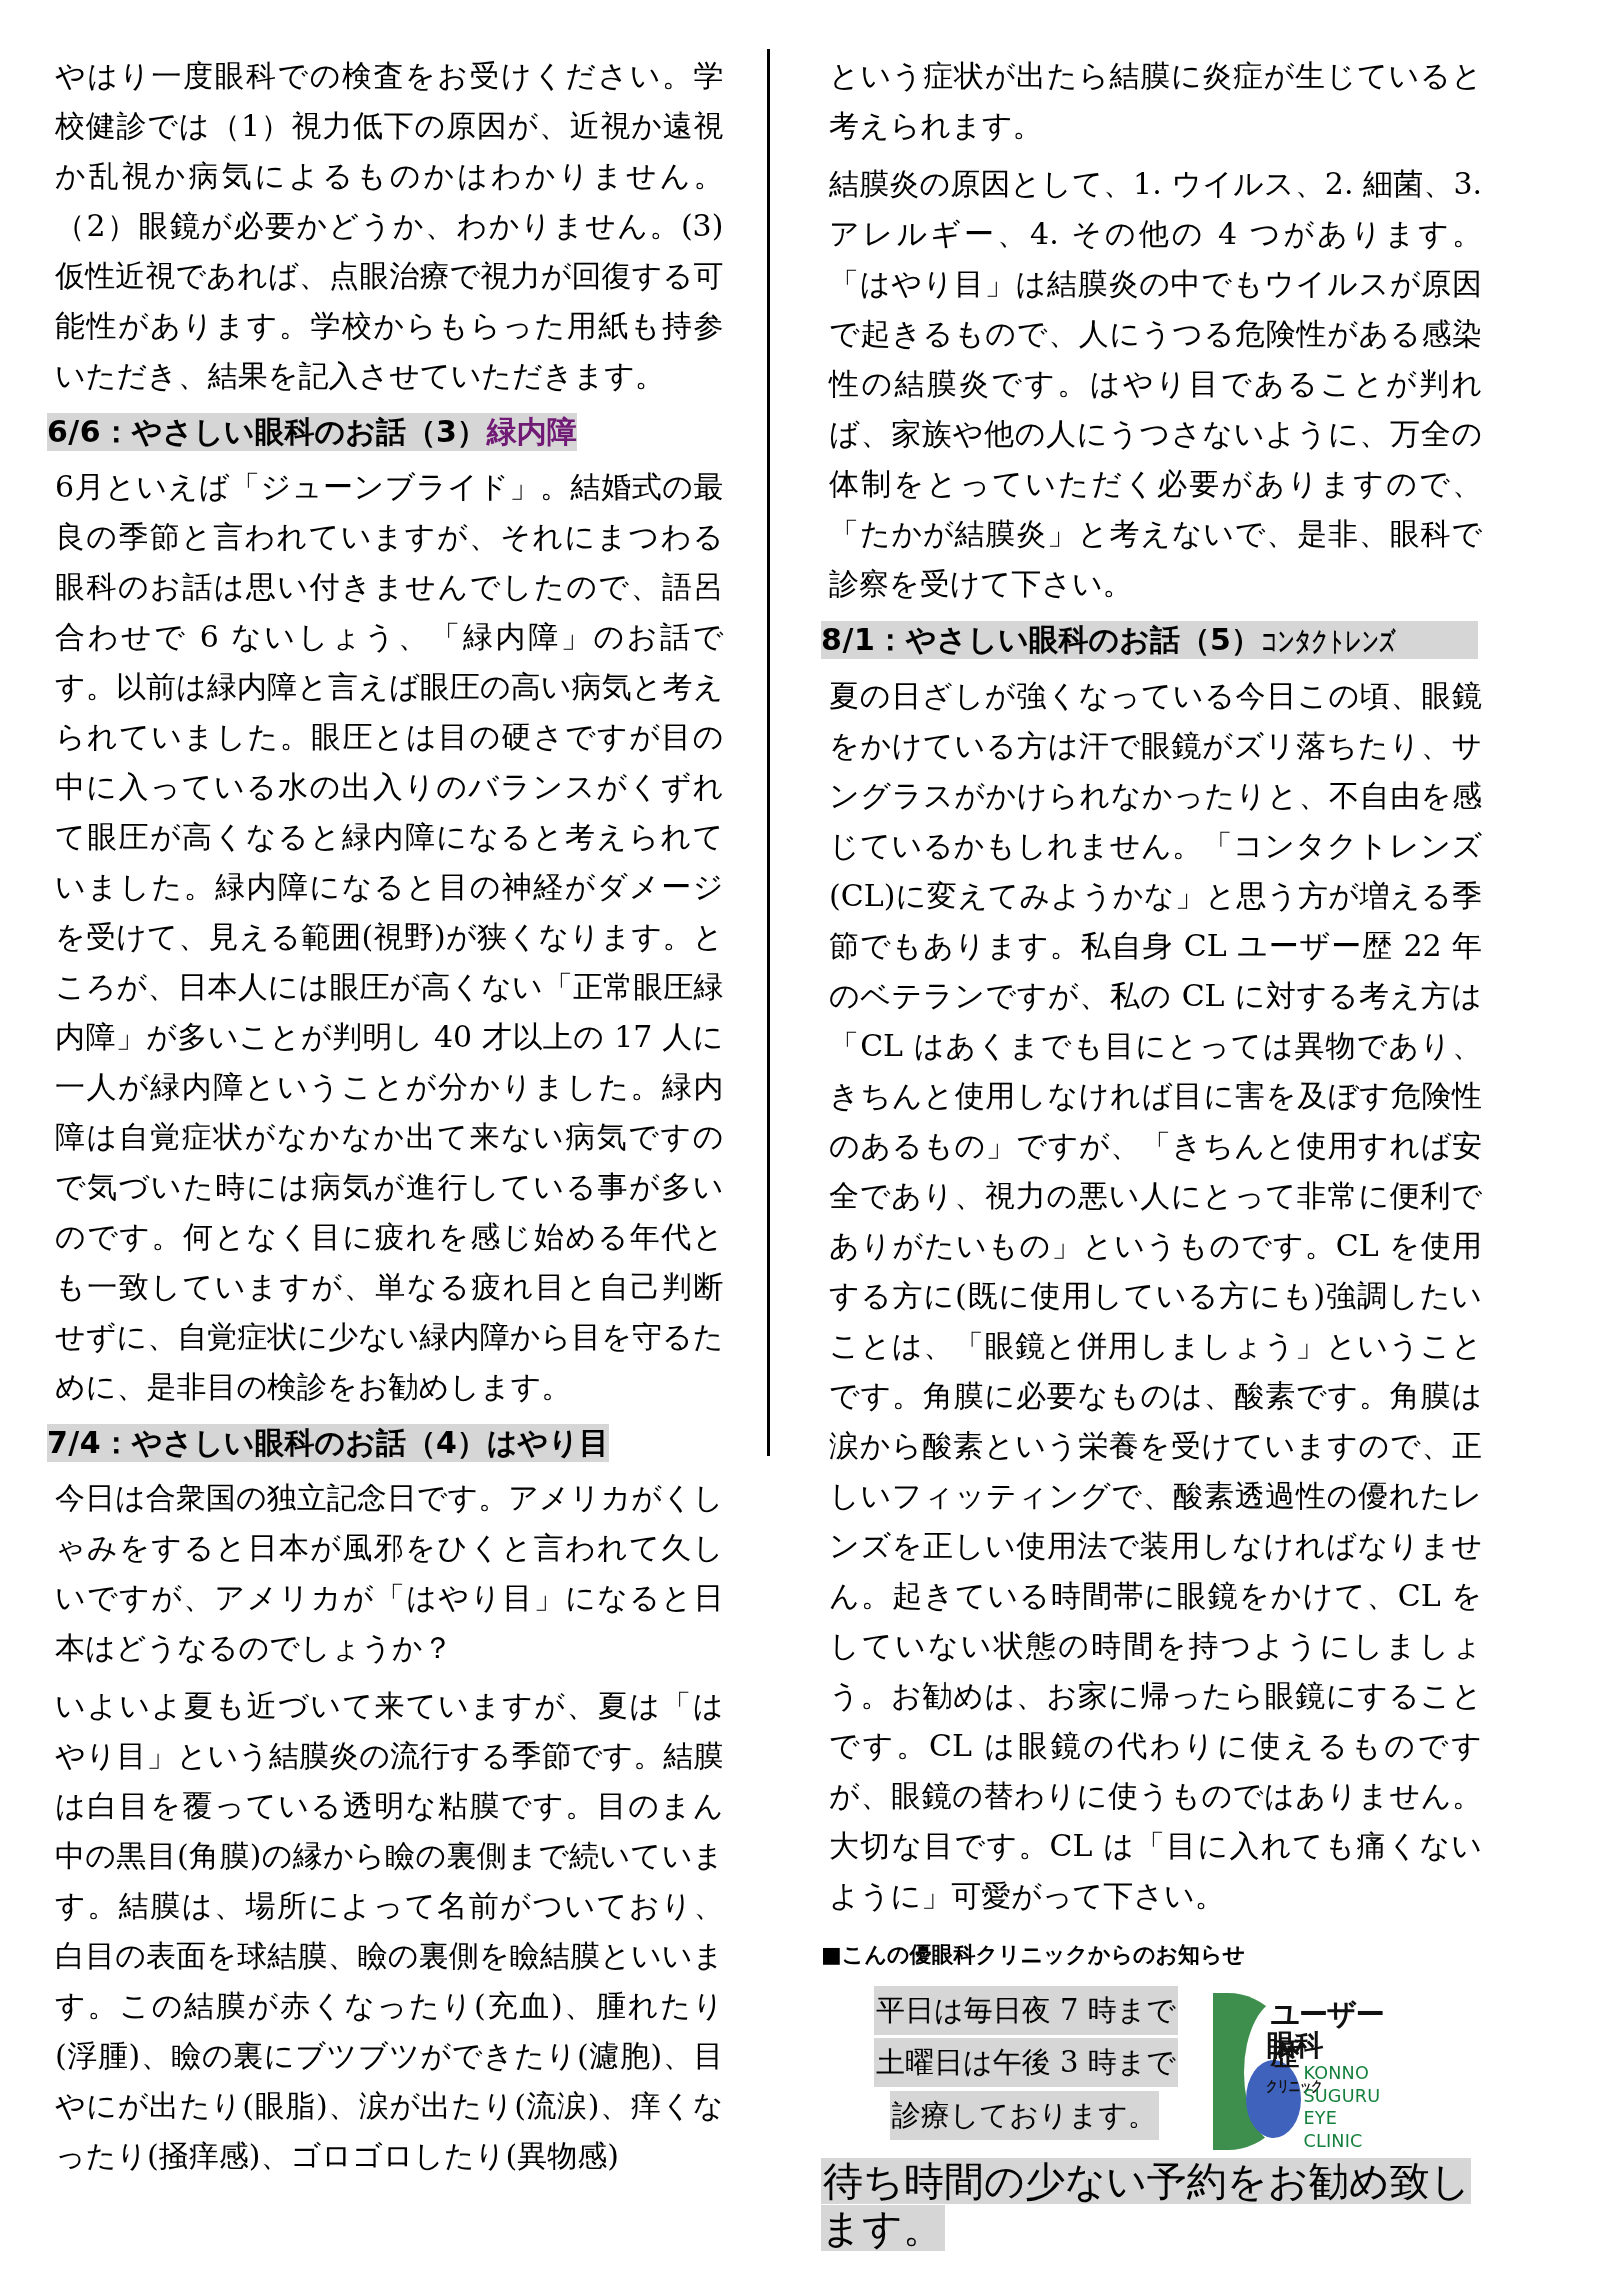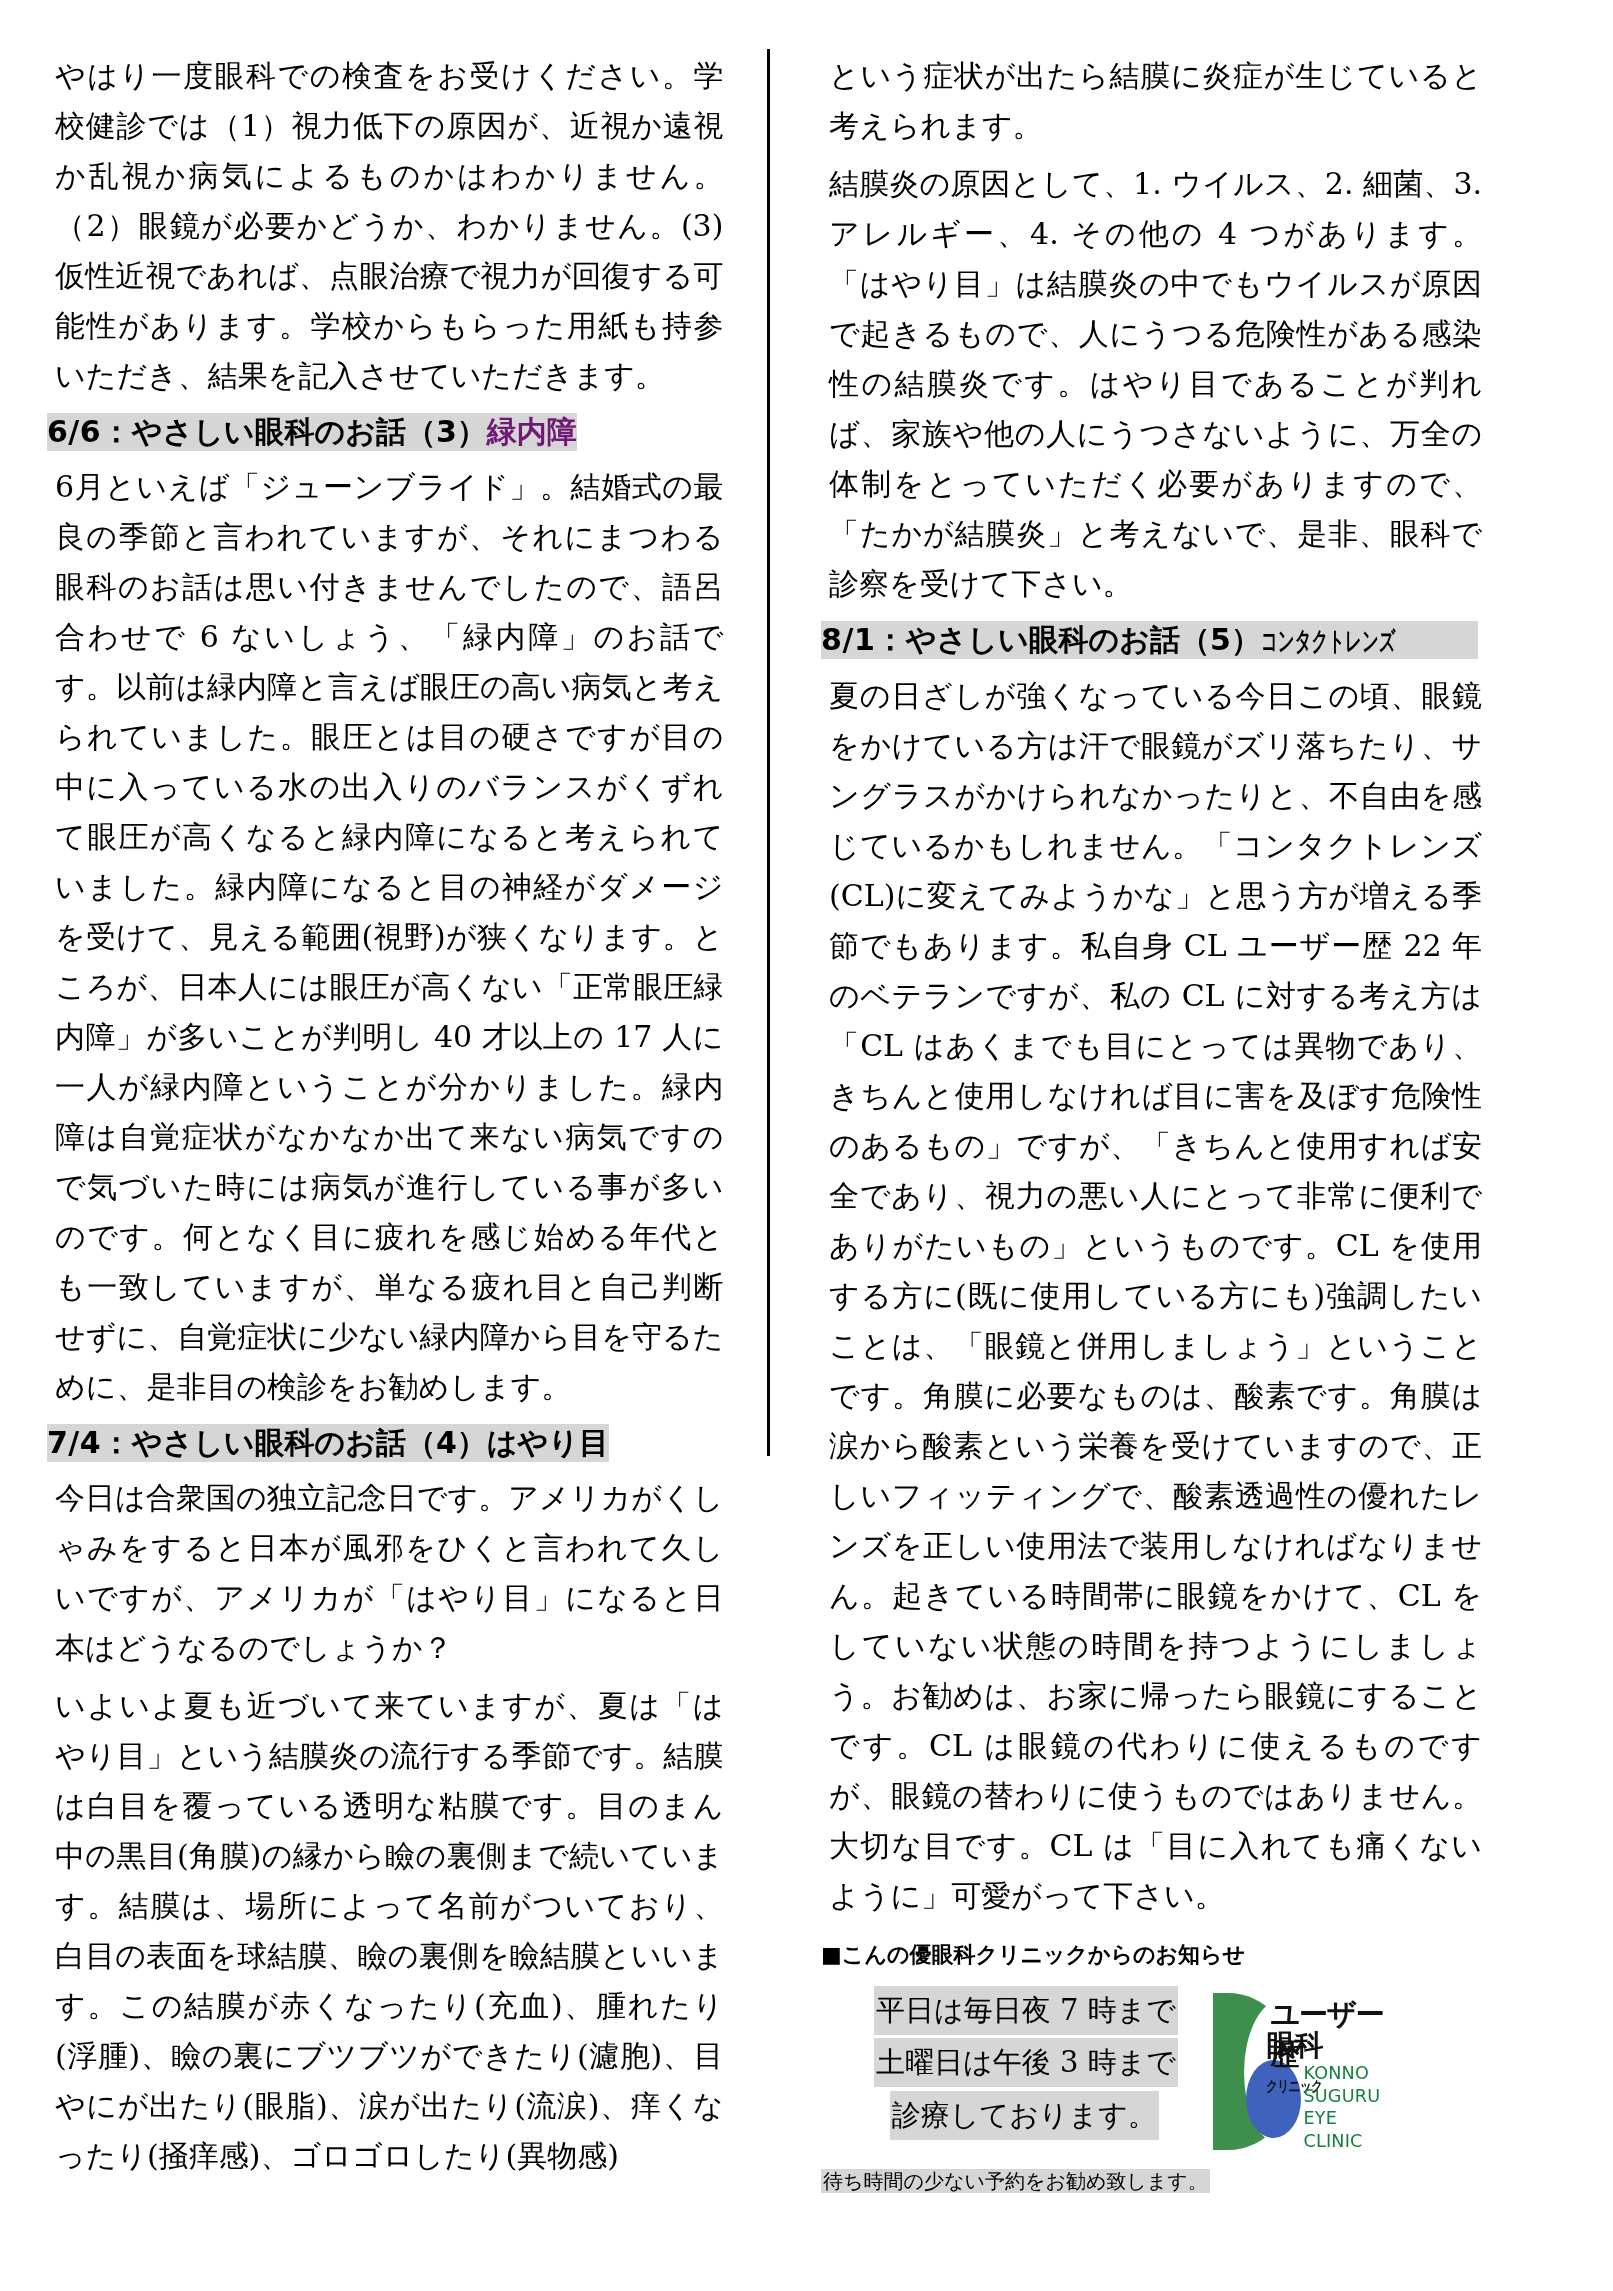--- a/index.html
+++ b/index.html
@@ -164,21 +164,21 @@
     position: absolute;
     left: 98px; top: 73px;
     font-family: "DejaVu Sans", "Liberation Sans", sans-serif;
     font-size: 17.6px;
     line-height: 22.5px;
     color: #15803d;
     letter-spacing: 0.2px;
   }
 
   .footer-line {
-    font-size: 20px;
+    font-size: 40px;
     line-height: 47px;
     margin-top: 5.9px;
     font-family: "DejaVu Serif", "Liberation Serif", serif;
   }
   .footer-line .hl { background: #d6d6d6; padding: 0 2px; }
 </style>
 </head>
 <body>
 
 <div class="page">

